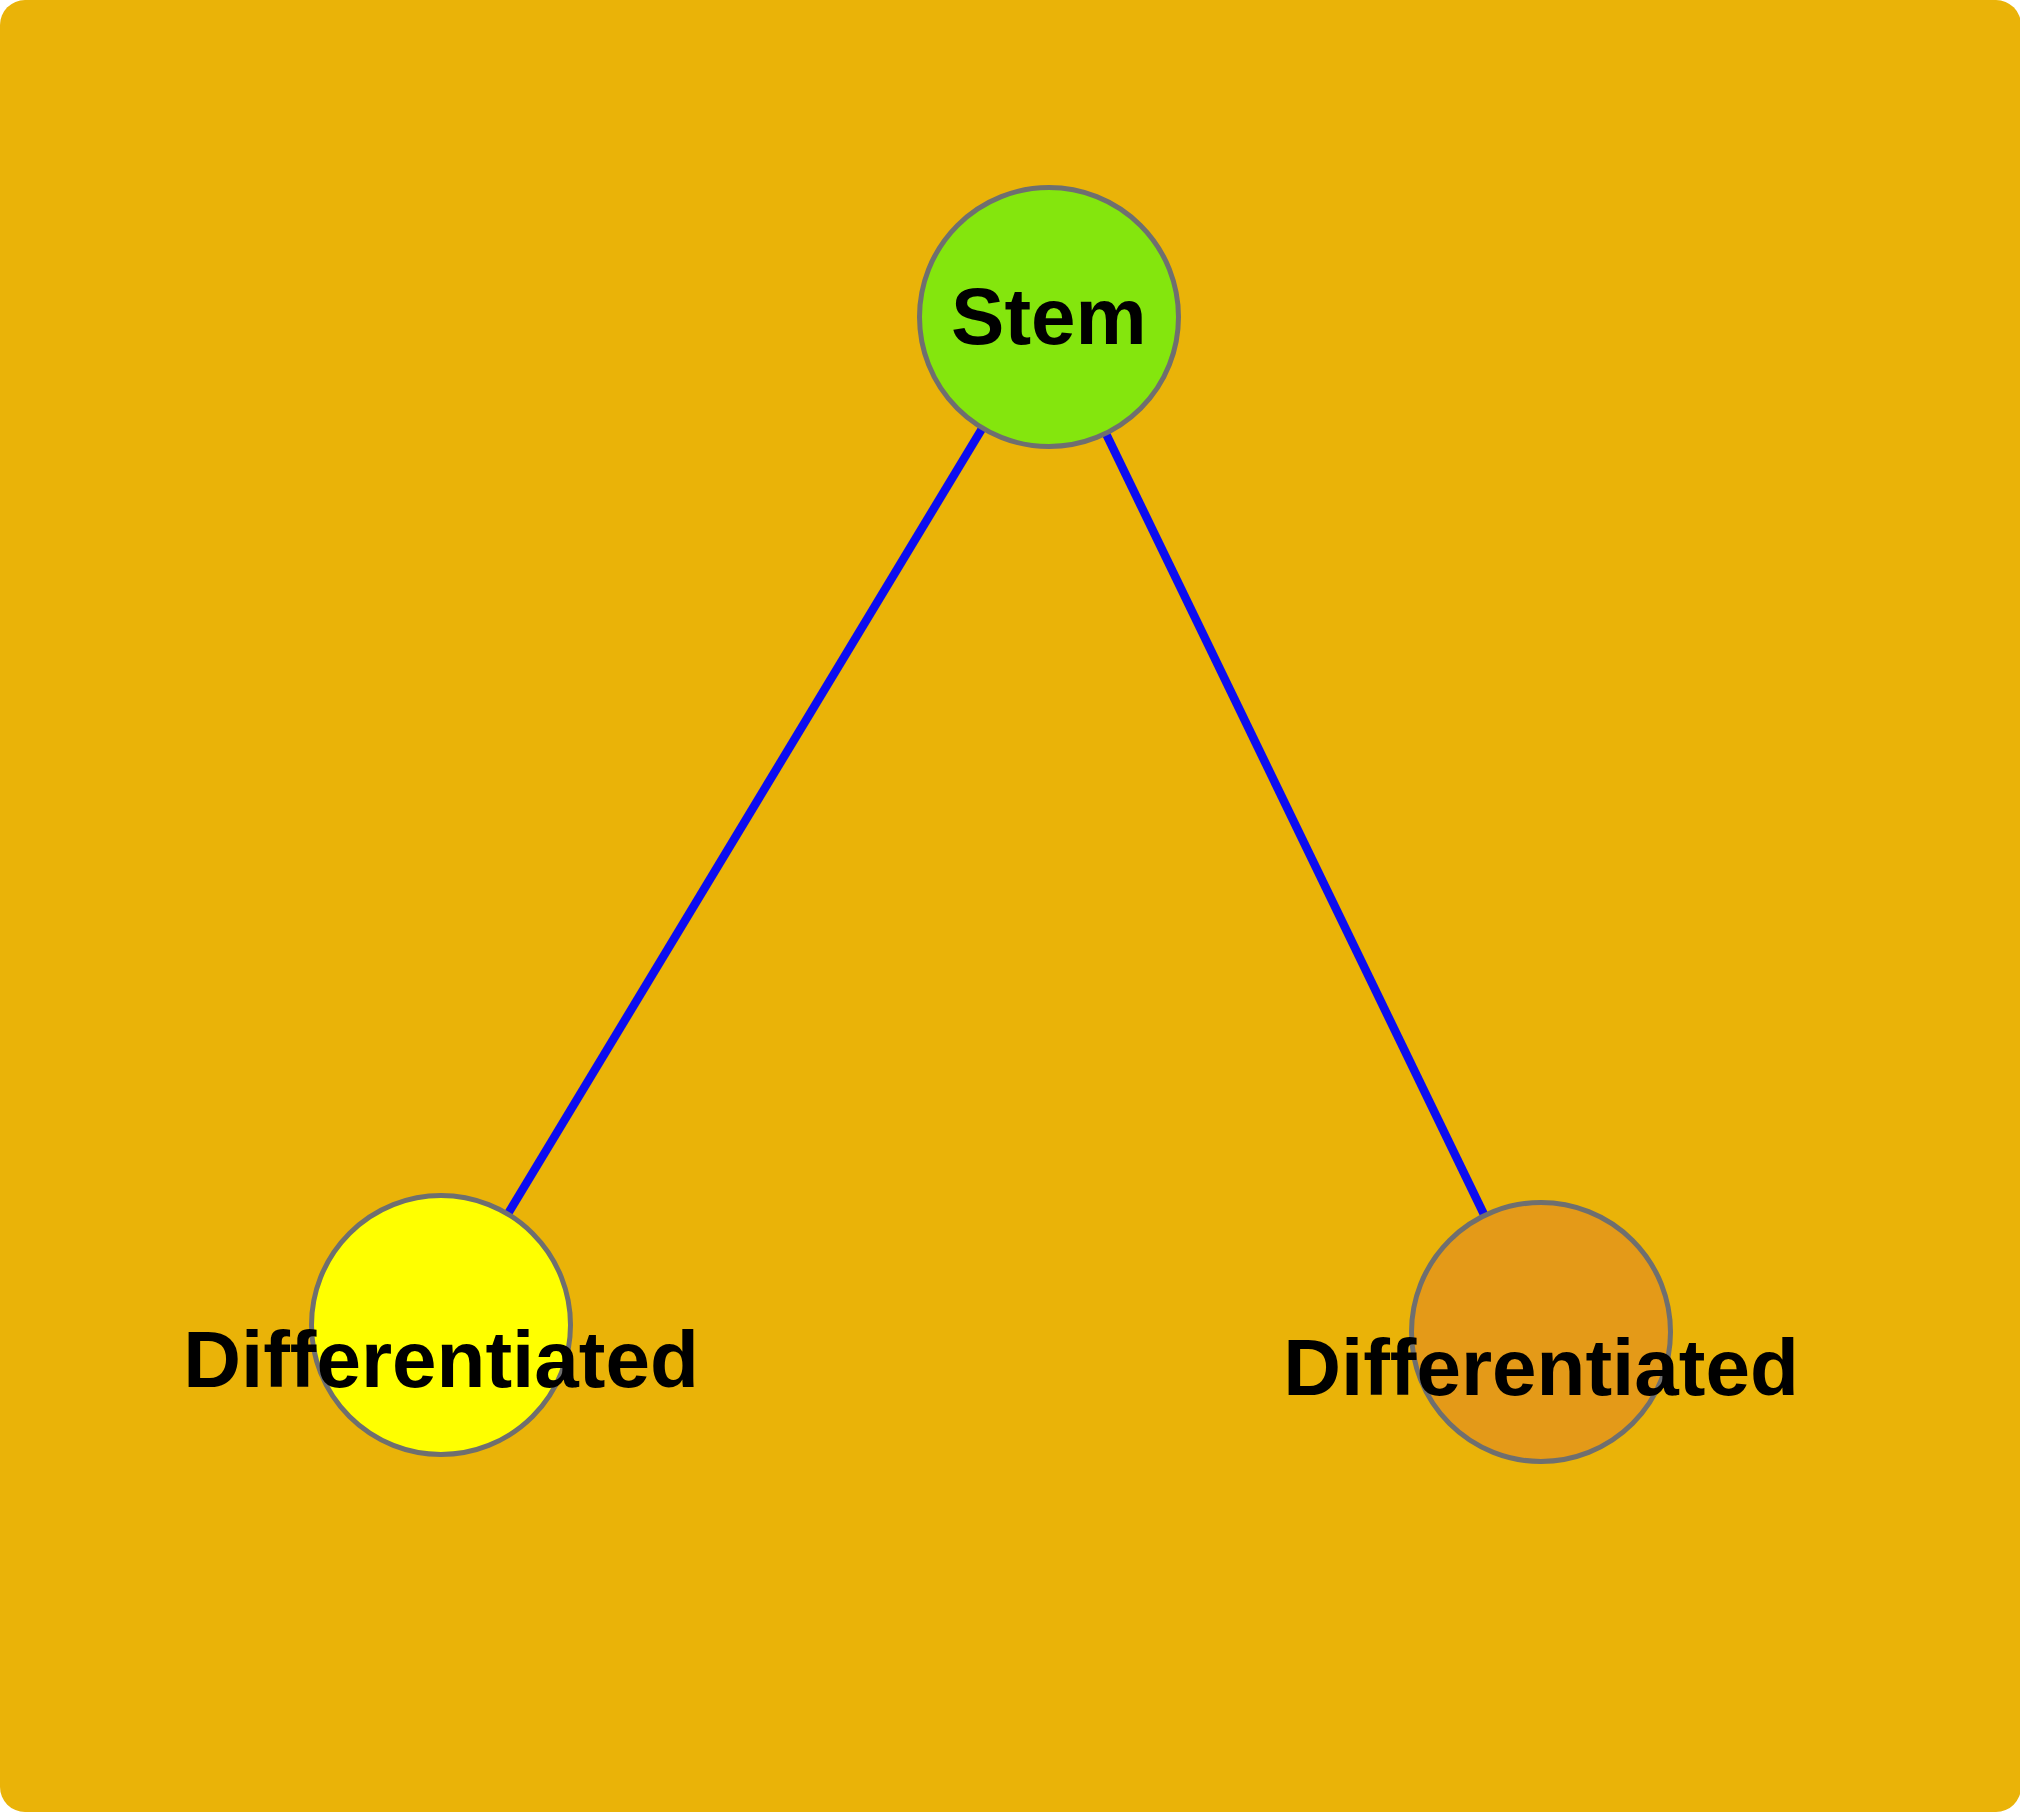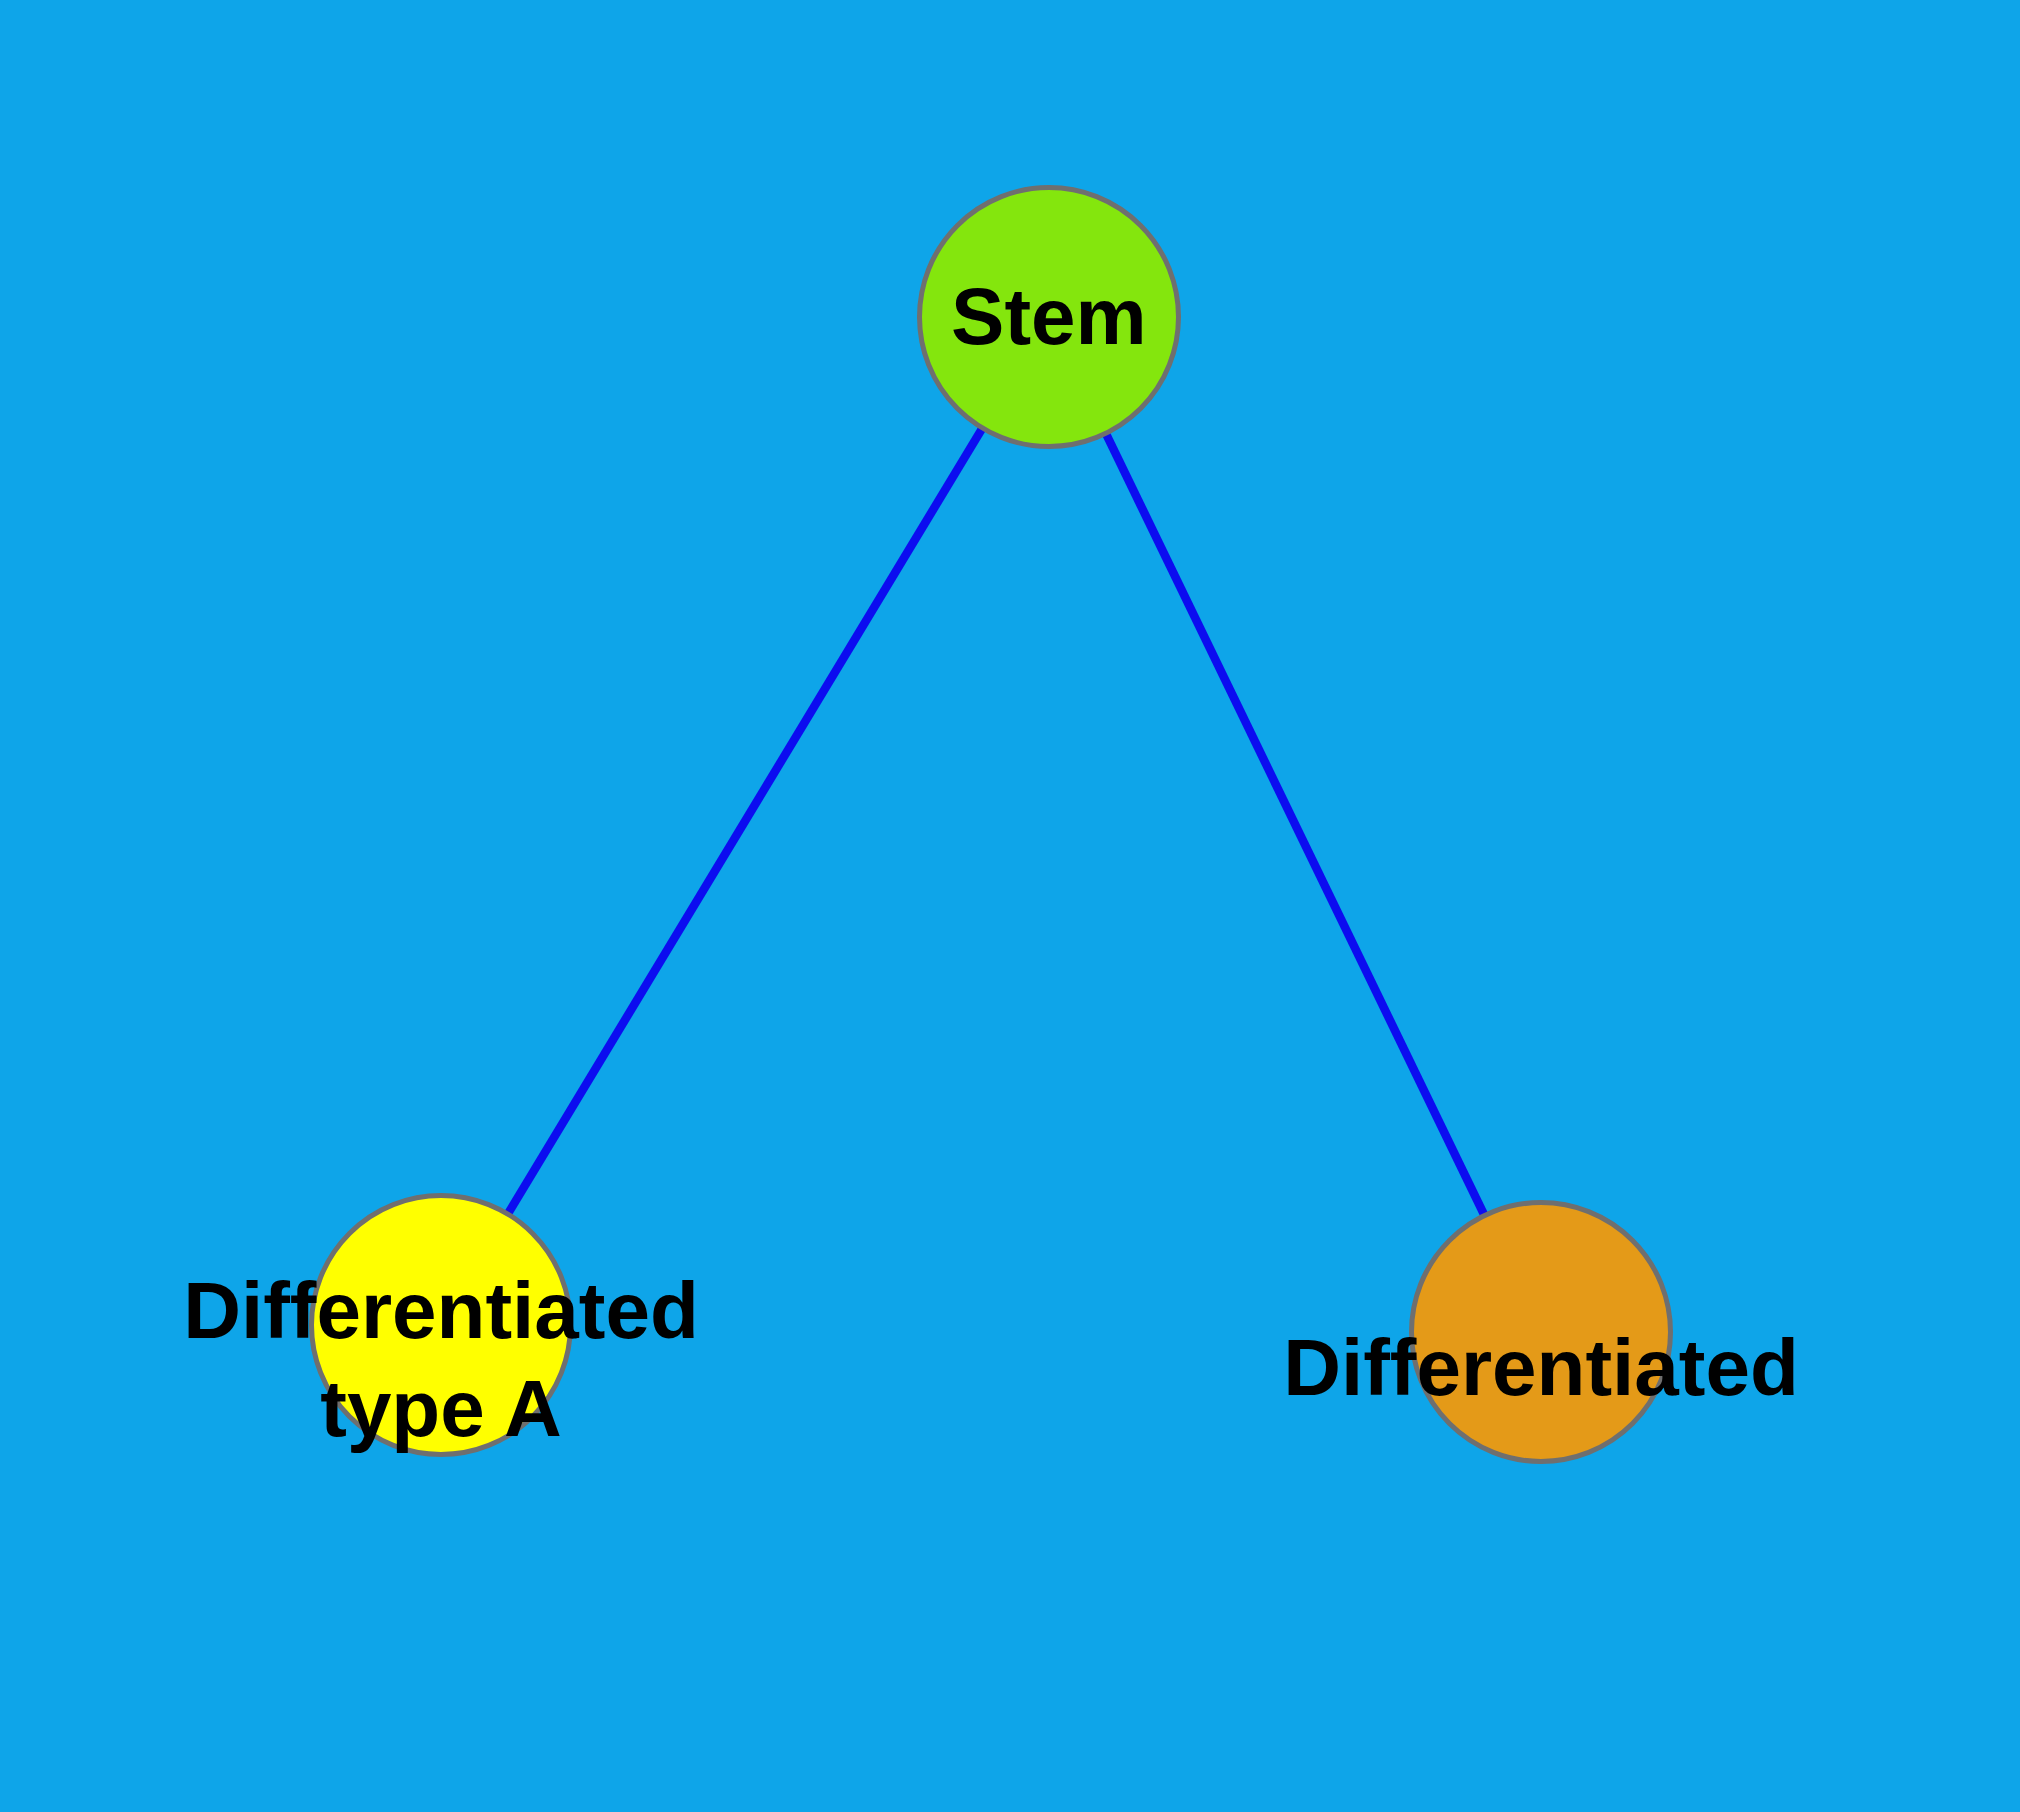--- a/index.html
+++ b/index.html
@@ -52,38 +52,37 @@
     position: absolute;
     transform: translate(-50%, -50%);
     margin-top: 28px;
   }
   .label-type-a { left: 441px;  top: 1332px; }
   .label-type-b { left: 1541px; top: 1340px; }
 </style>
 </head>
 <body>
 
-<div class="canvas" style="background-color: #0ea5e9;">
+<div class="canvas" style="background-color: #eab308; border-radius: 25px;">
 
   <svg class="edges" viewBox="0 0 2384 2138">
     <line class="edge" x1="1238" y1="374" x2="520" y2="1563" stroke="#0c0cf0"></line>
     <line class="edge" x1="1238" y1="374" x2="1818" y2="1572" stroke="#0c0cf0"></line>
   </svg>
 
   <div class="node node-stem" style="background-color: rgb(132, 230, 13);">
     <span class="label">Stem</span>
   </div>
 
   <div class="node node-type-a" style="background-color: rgb(255, 255, 0);"></div>
 
   <div class="node node-type-b" style="background-color: rgb(228, 154, 24);"></div>
 
   <div class="label label-overlay label-type-a">
     <span>Differentiated</span><br>
-    <span>type A</span>
   </div>
 
   <div class="label label-overlay label-type-b">
     <span>Differentiated</span><br>
   </div>
 
 </div>
 
 
 </body></html>

